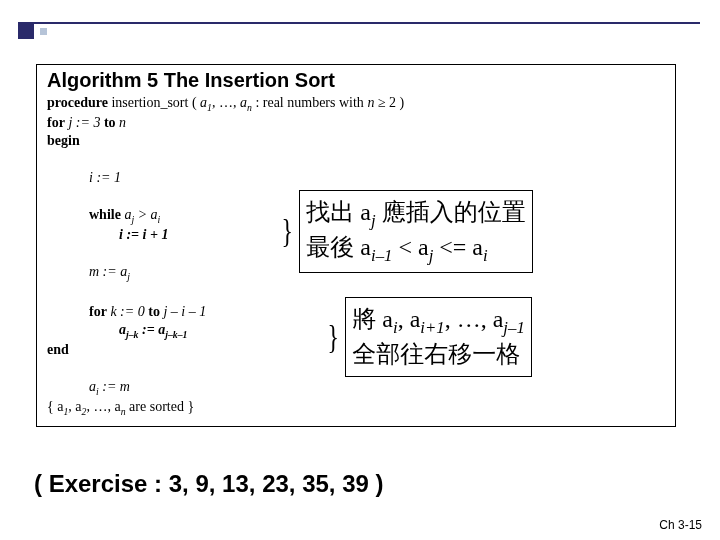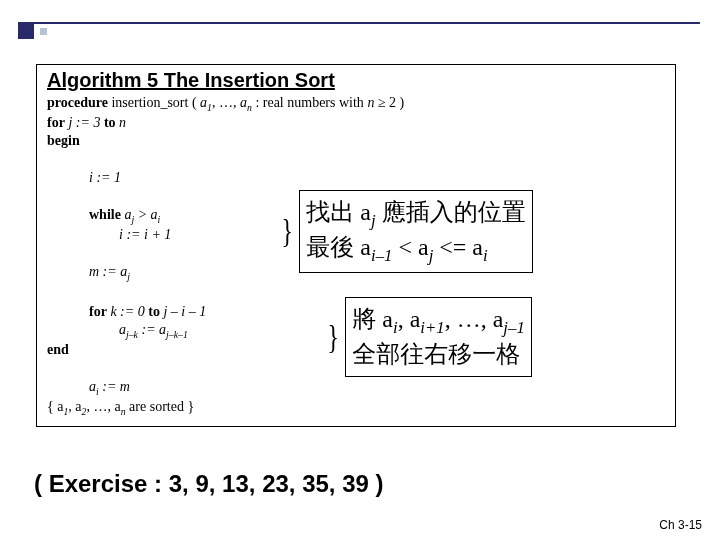--- a/index.html
+++ b/index.html
@@ -46,32 +46,31 @@
     top: 64px;
     width: 640px;
     border: 1px solid #000;
     padding: 4px 10px 8px 10px;
     box-sizing: border-box;
   }
   .algo-title {
     font-family: Arial, sans-serif;
     font-weight: bold;
     font-size: 20px;
-    text-decoration: underline;
     margin-bottom: 2px;
   }
   .pcode {
     font-size: 14px;
     line-height: 1.28;
   }
   .pcode .kw { font-weight: bold; font-style: normal; }
   .pcode .it { font-style: italic; }
   .sub { font-size: 0.7em; vertical-align: sub; font-style: italic; }
   .ind1 { padding-left: 42px; display: inline-block; margin-top: 19px; }
-  .ind2 { padding-left: 72px; display: inline-block; }
+  .ind2 { padding-left: 72px; display: inline-block; font-weight: bold; }
   .brace {
     font-size: 34px;
     font-family: "Times New Roman", serif;
     display: inline-block;
     transform: scaleX(0.7);
     line-height: 0.6;
     vertical-align: middle;
   }
   .note-box {
     display: inline-block;

